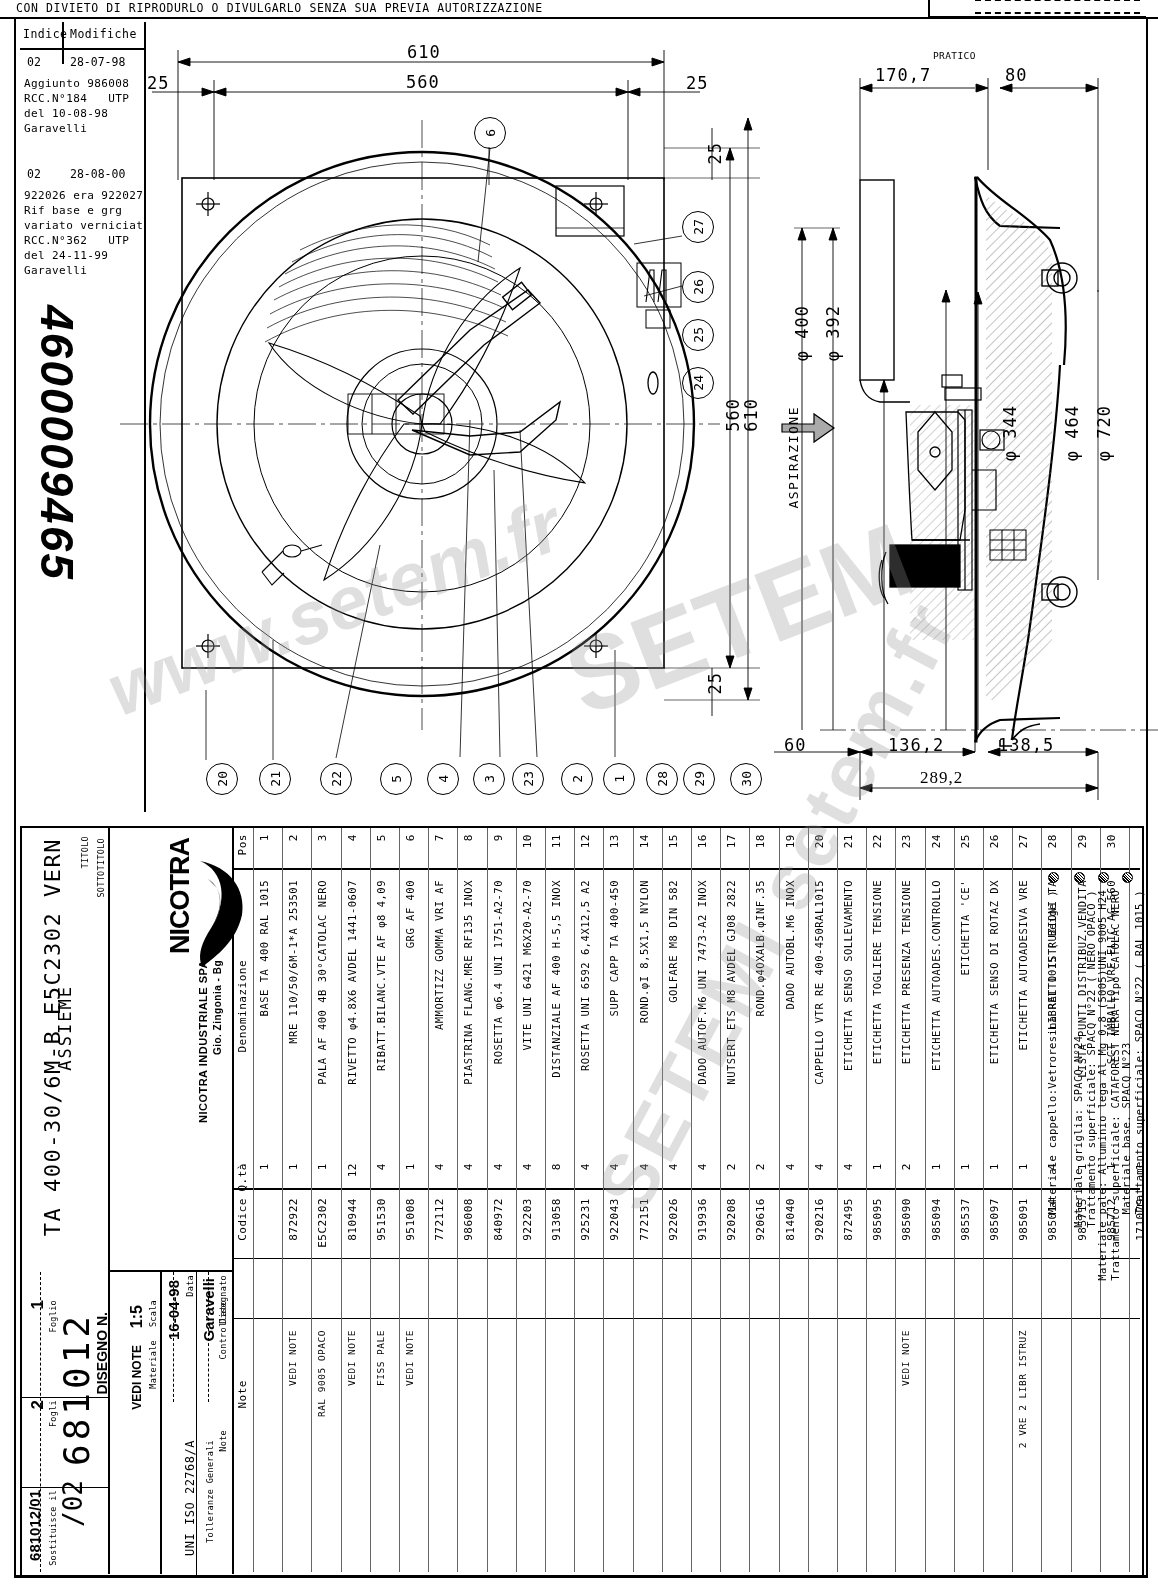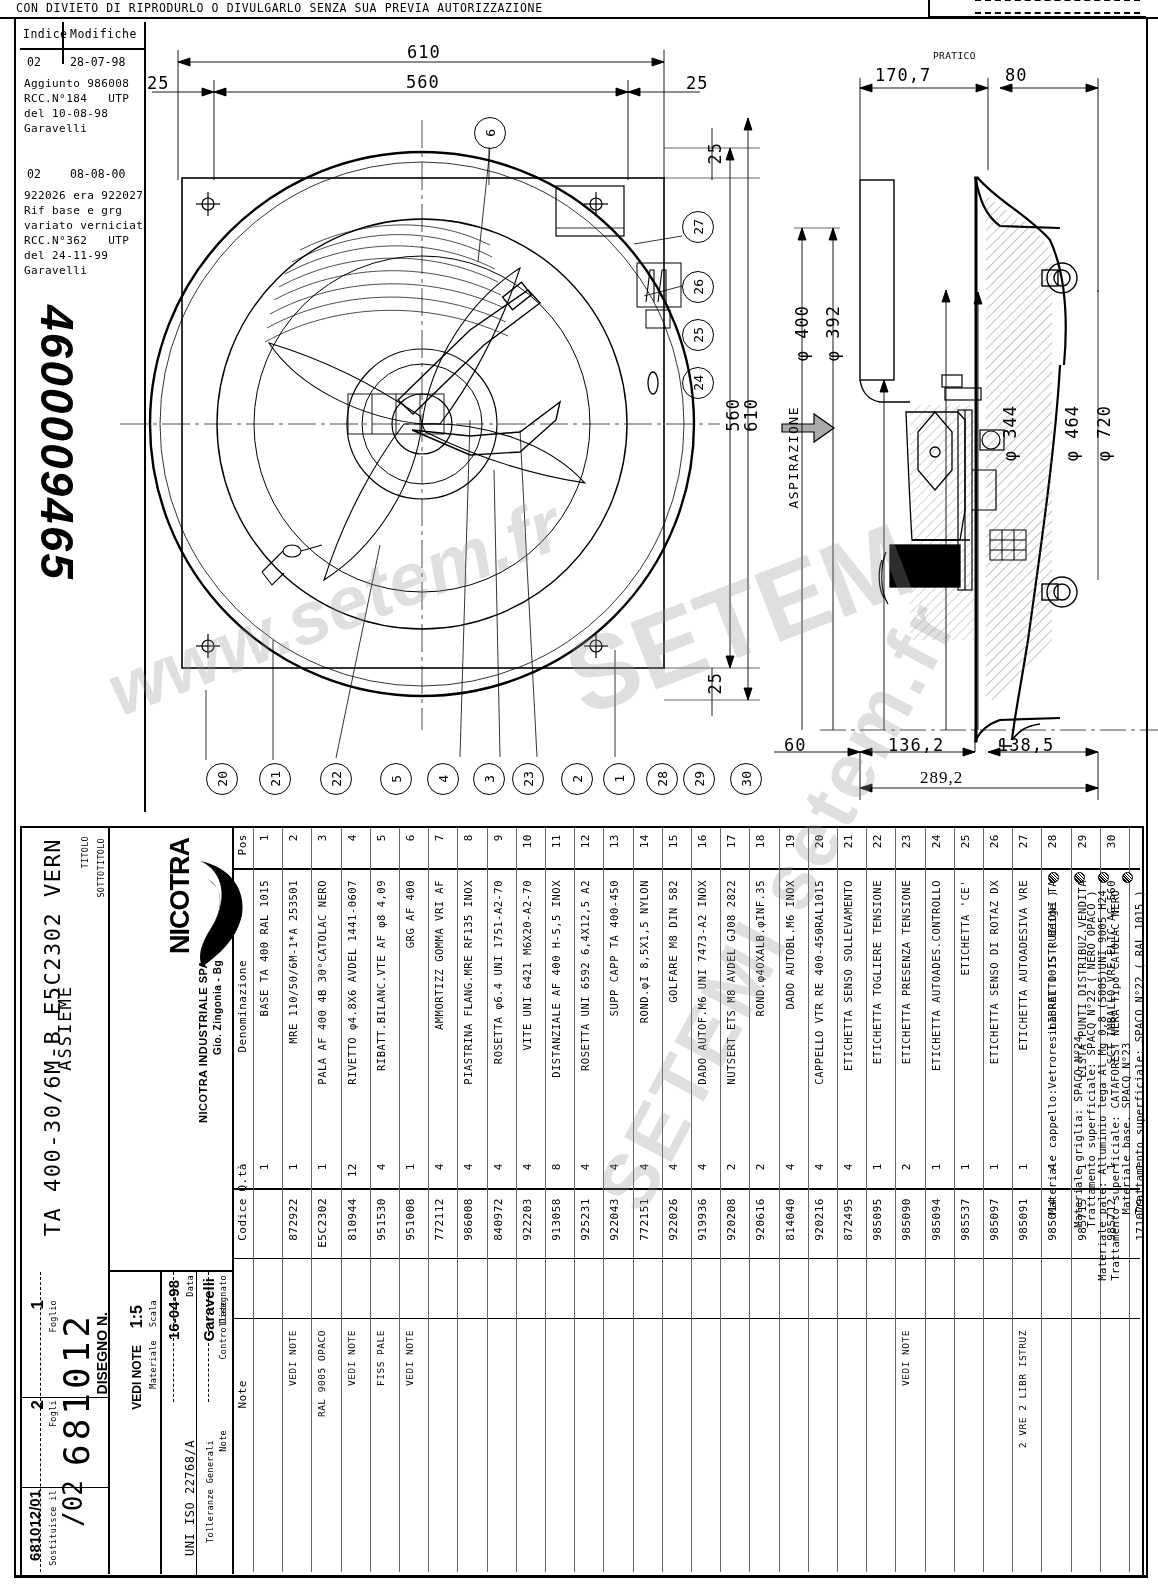--- a/index.html
+++ b/index.html
@@ -50,21 +50,21 @@
 <div class="abs" style="left:70px;top:27px;font-size:11.5px;letter-spacing:0.5px;">Modifiche</div>
 
 <div class="abs" style="left:27px;top:55px;font-size:11.5px;">02</div>
 <div class="abs" style="left:70px;top:55px;font-size:11.5px;">28-07-98</div>
 <div class="abs revtxt" style="left:24px;top:76px;">Aggiunto 986008
 RCC.N°184   UTP
 del 10-08-98
 Garavelli</div>
 
 <div class="abs" style="left:27px;top:167px;font-size:11.5px;">02</div>
-<div class="abs" style="left:70px;top:167px;font-size:11.5px;">08-08-00</div>
+<div class="abs" style="left:70px;top:167px;font-size:11.5px;">28-08-00</div>
 <div class="abs revtxt" style="left:24px;top:188px;">922026 era 922027
 Rif base e grg
 variato verniciat
 RCC.N°362   UTP
 del 24-11-99
 Garavelli</div>
 
 <div class="partno" style="left:30px;top:305px;">4600009465</div>
 
 <svg width="1158" height="830" style="left:0;top:0;">

